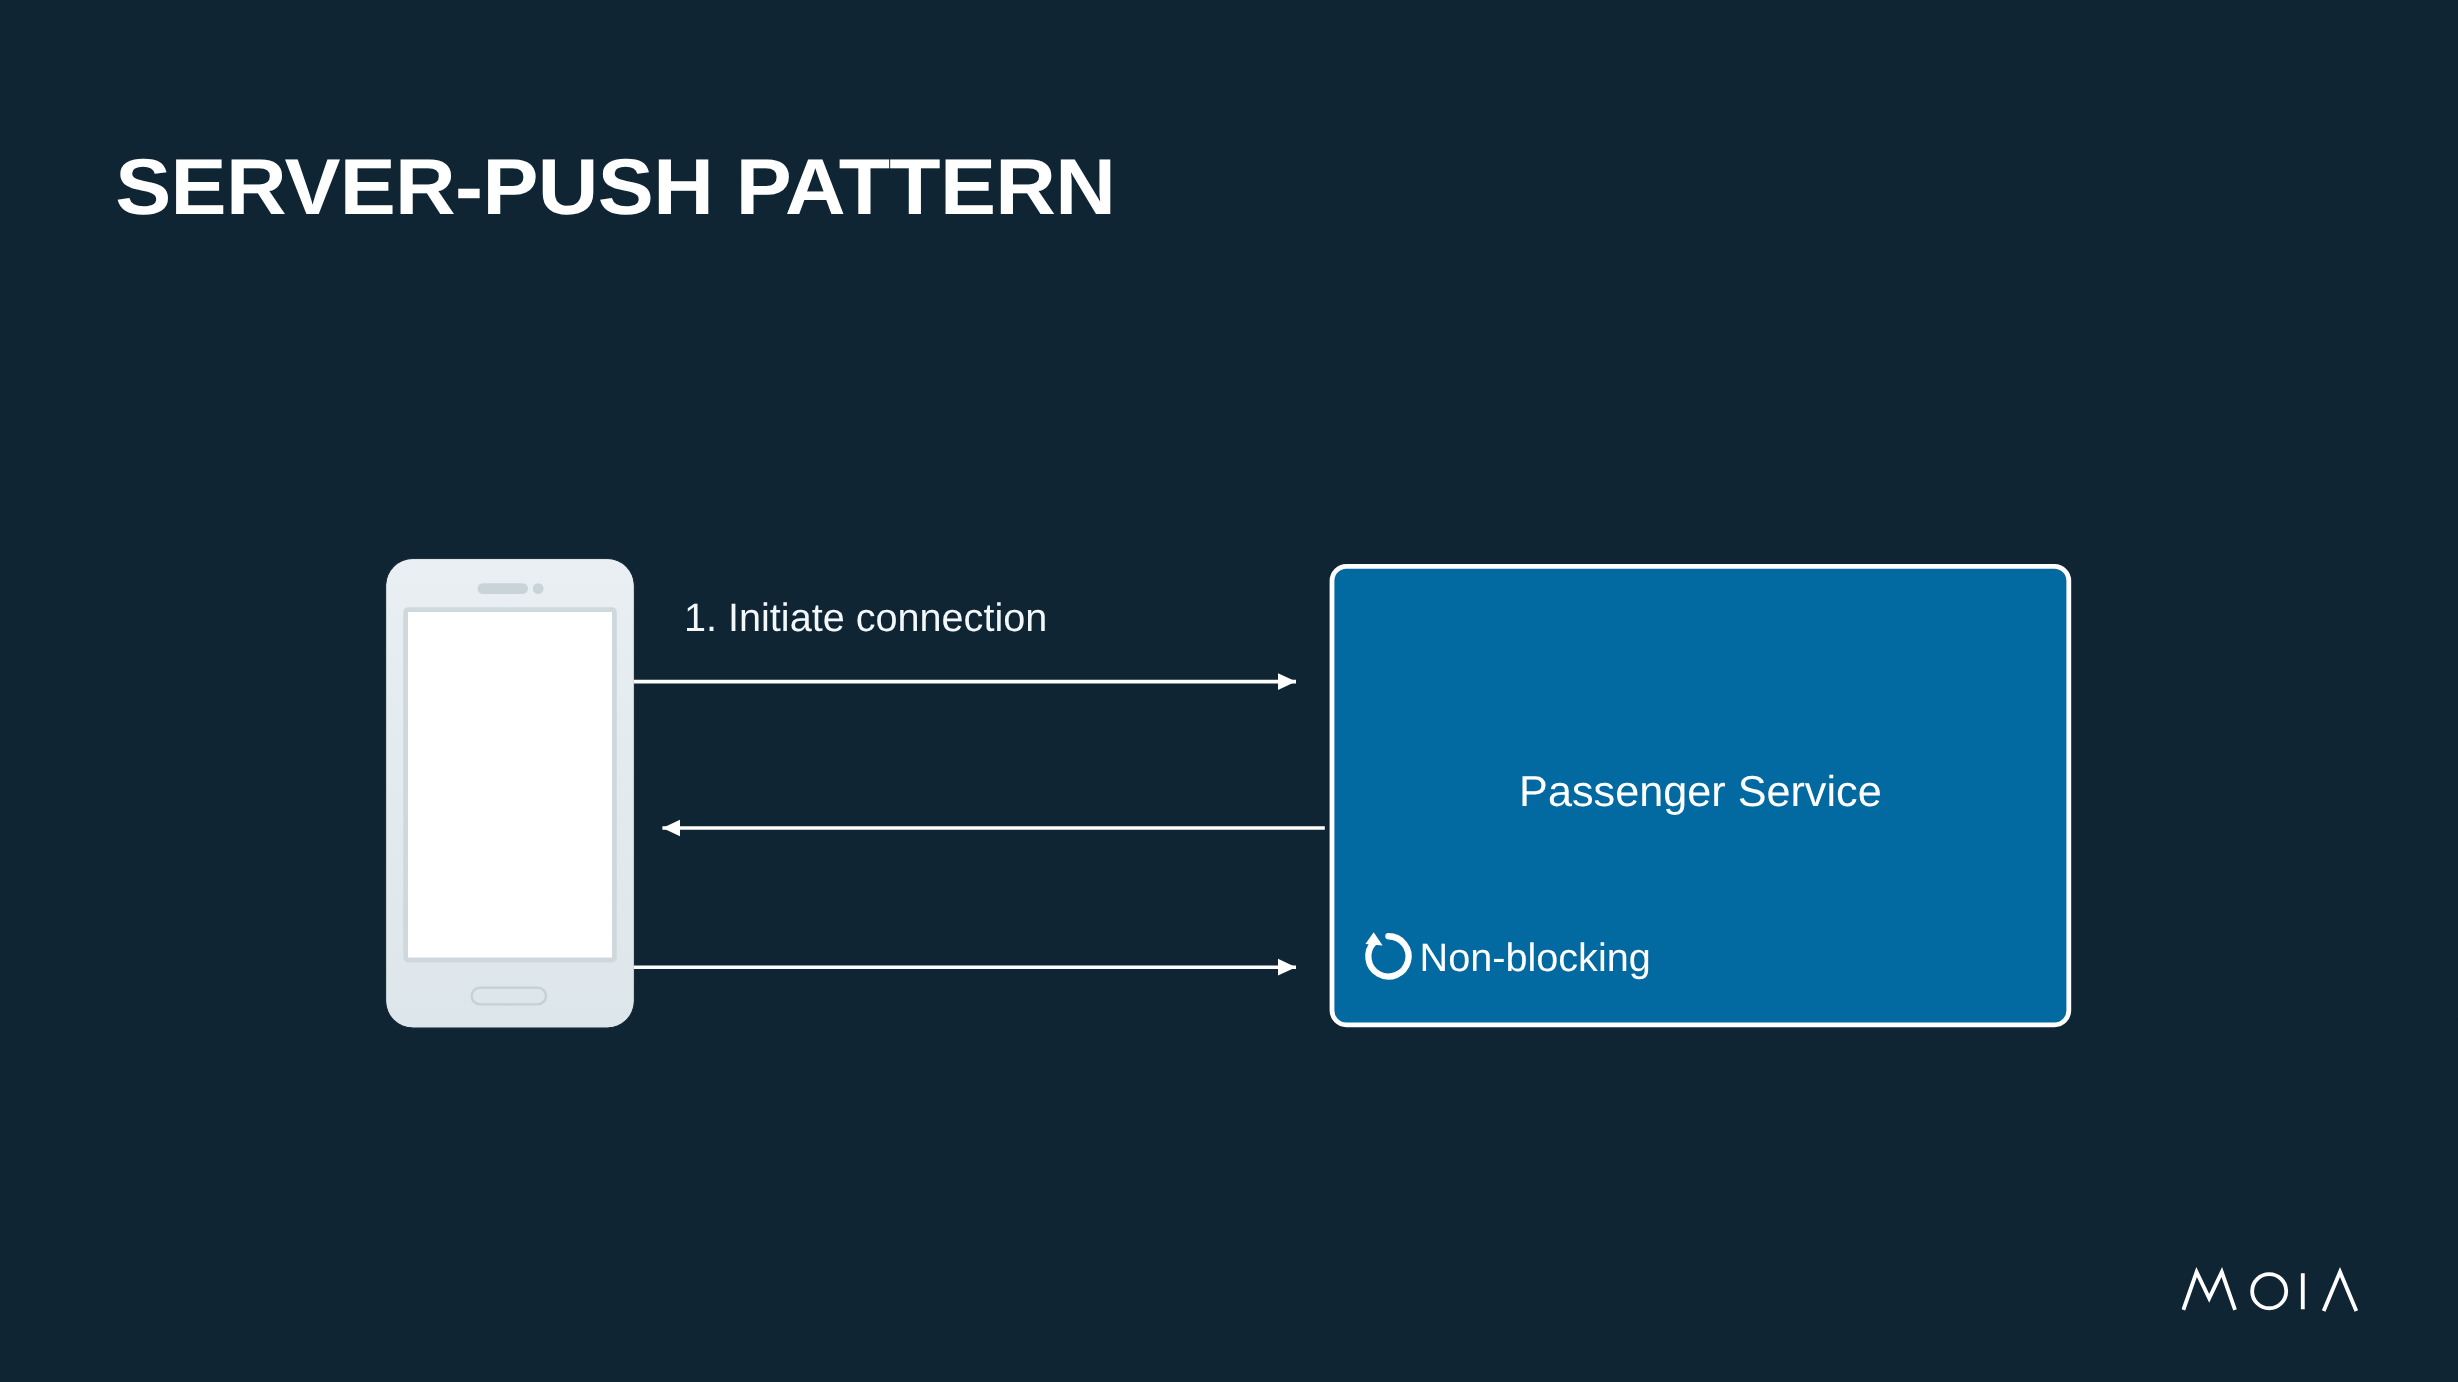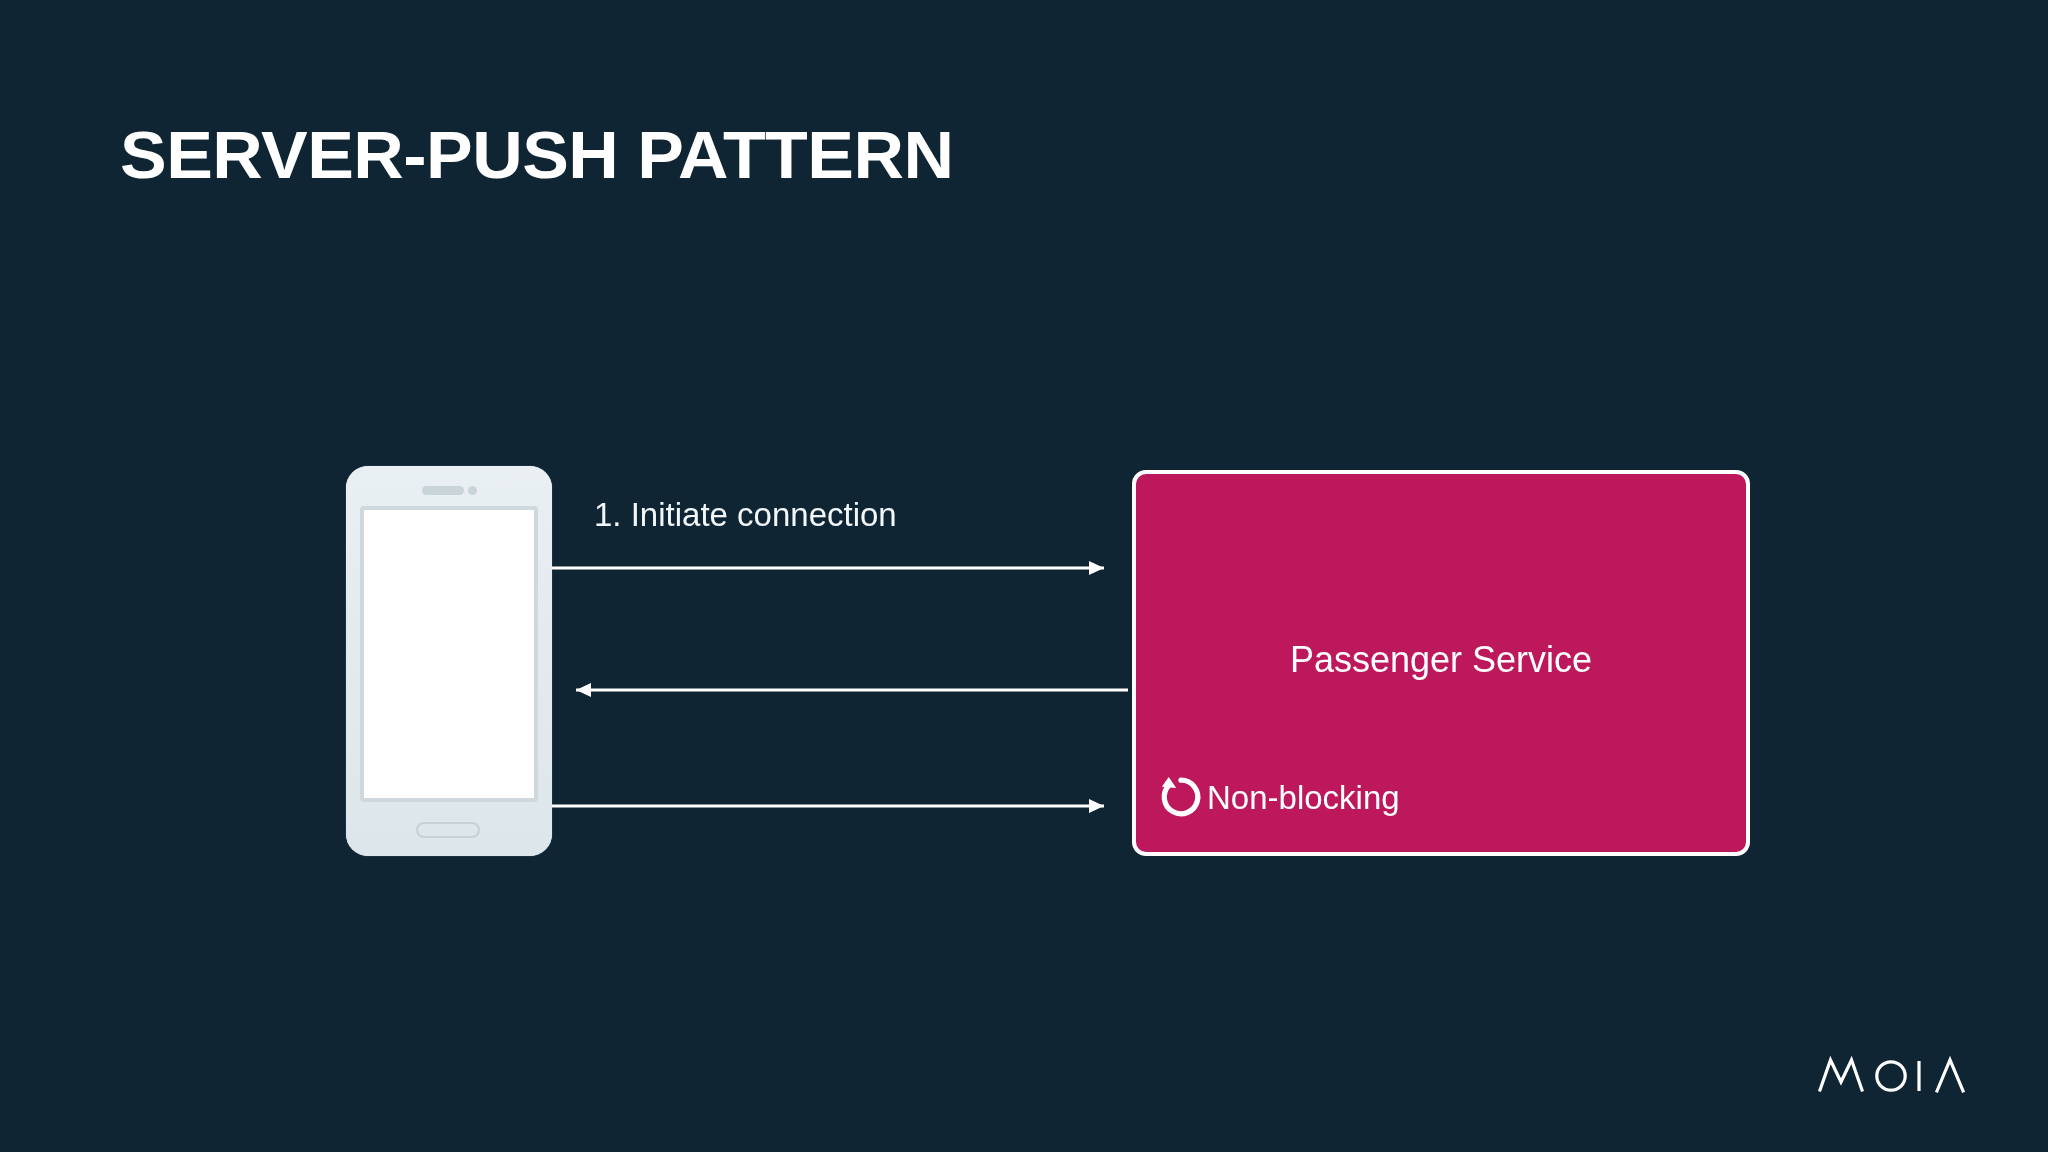--- a/index.html
+++ b/index.html
@@ -13,21 +13,20 @@
     background: #102533;
     font-family: "Liberation Sans", sans-serif;
     overflow: hidden;
     position: relative;
   }
 
   .slide {
     position: absolute;
     inset: 0;
     background: #102533;
-    margin-left: 24px;
   }
 
   
   .slide-title {
     position: absolute;
     left: 96px;
     top: 122px;
     font-family: "Liberation Sans", sans-serif;
     font-weight: 700;
     font-size: 66px;
@@ -106,21 +105,21 @@
     box-sizing: border-box;
   }
 
   
   .service-box {
     position: absolute;
     left: 1108px;
     top: 470px;
     width: 618px;
     height: 386px;
-    background: #be185d;
+    background: #0369a1;
     border: 4px solid #ffffff;
     border-radius: 14px;
     box-sizing: border-box;
   }
   .service-title {
     position: absolute;
     left: 0;
     right: 0;
     top: 165px;
     text-align: center;

